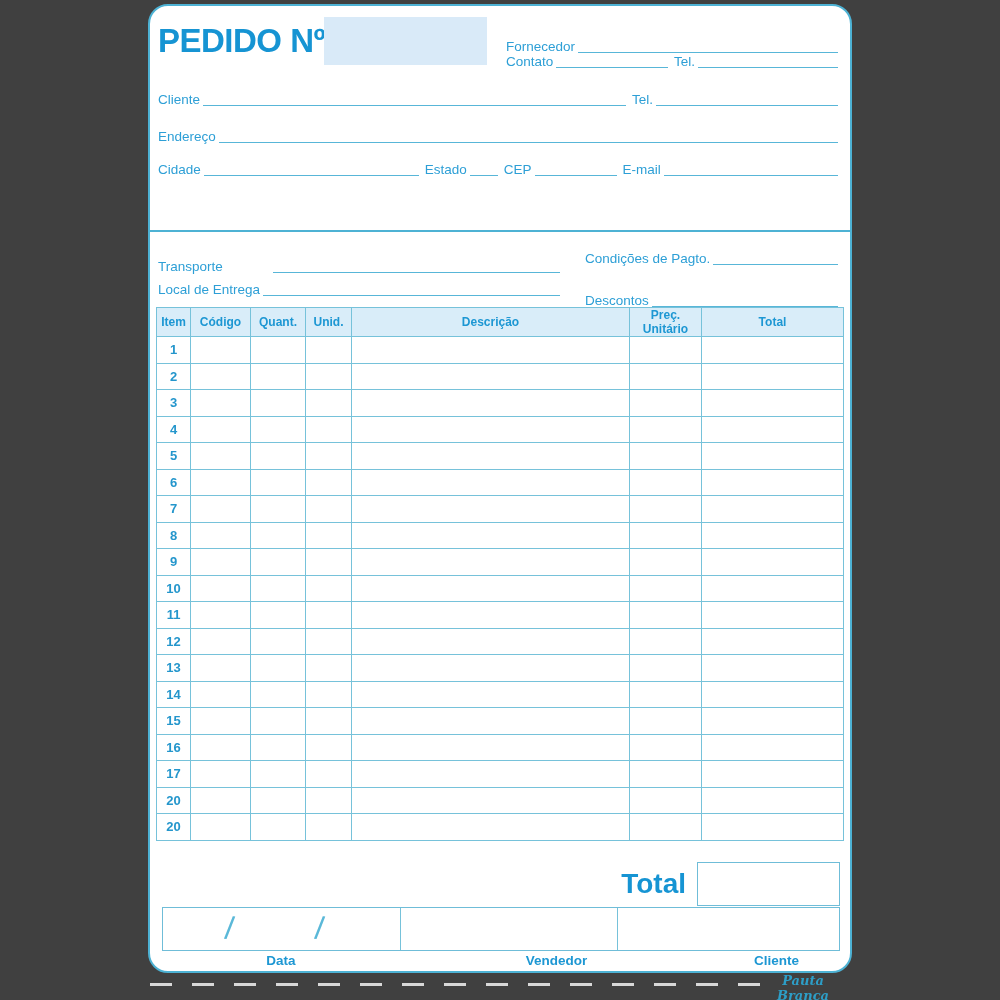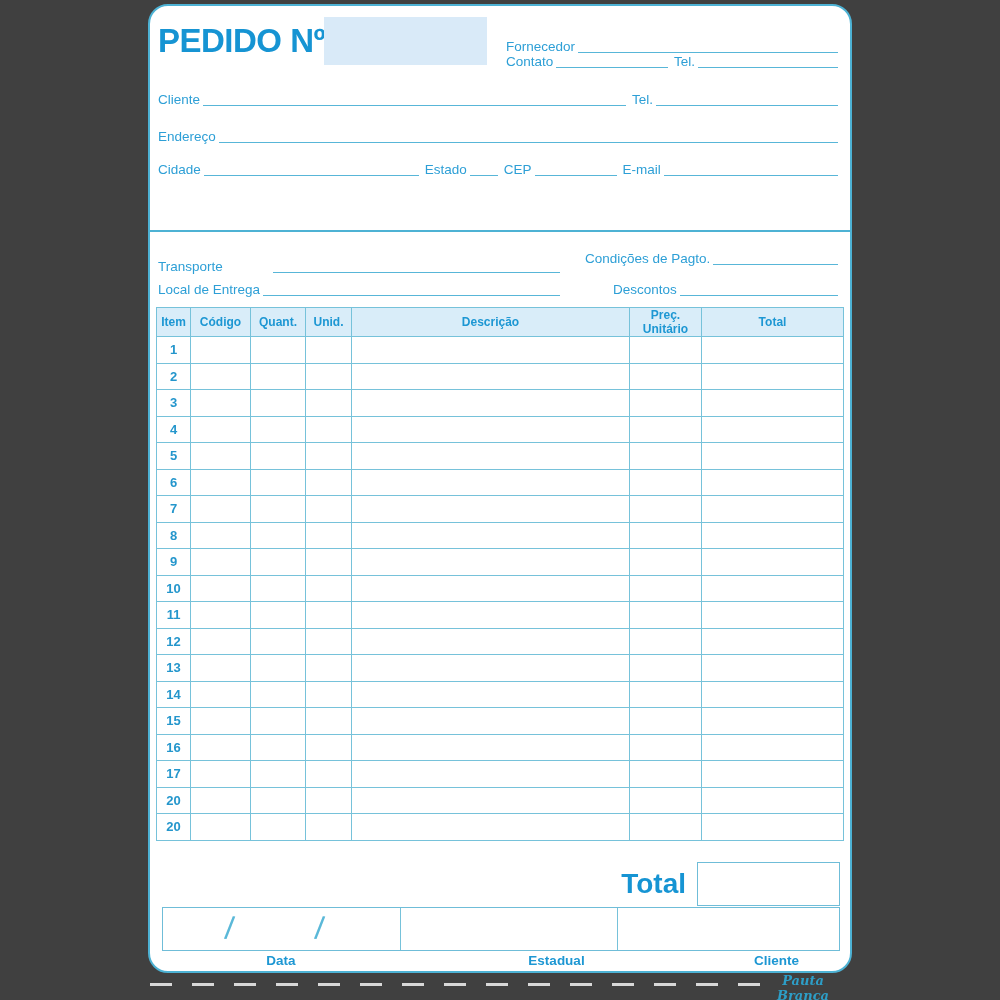--- a/index.html
+++ b/index.html
@@ -148,21 +148,21 @@
     </div>
     <div class="frow" style="left:8px;width:402px;top:271px;">
       <span class="lbl">Local de Entrega</span>
       <span class="wline grow"></span>
     </div>
 
     <div class="frow" style="left:435px;right:12px;top:240px;">
       <span class="lbl">Condições de Pagto.</span>
       <span class="wline grow"></span>
     </div>
-    <div class="frow" style="left:435px;right:12px;top:271px;margin-left:28px;">
+    <div class="frow" style="left:435px;right:12px;top:282px;">
       <span class="lbl">Descontos</span>
       <span class="wline grow"></span>
     </div>
 
     <table class="items">
       <colgroup>
           <col style="width: 34px;">
           <col style="width: 60px;">
           <col style="width: 55px;">
           <col style="width: 46px;">
@@ -362,21 +362,21 @@
     <div class="sigbox">
       <div class="sigcell c1">
         <span class="slash s1">/</span>
         <span class="slash s2">/</span>
       </div>
       <div class="sigcell c2"></div>
       <div class="sigcell c3"></div>
     </div>
     <div class="siglabels">
       <div class="c1">Data</div>
-      <div class="c2">Estadual</div>
+      <div class="c2">Vendedor</div>
       <div class="c3">Cliente</div>
     </div>
   </div>
 
   <div class="perforation"></div>
 
   <div class="brand">
     <span class="brand-text">Pauta Branca</span>
 
   </div>

